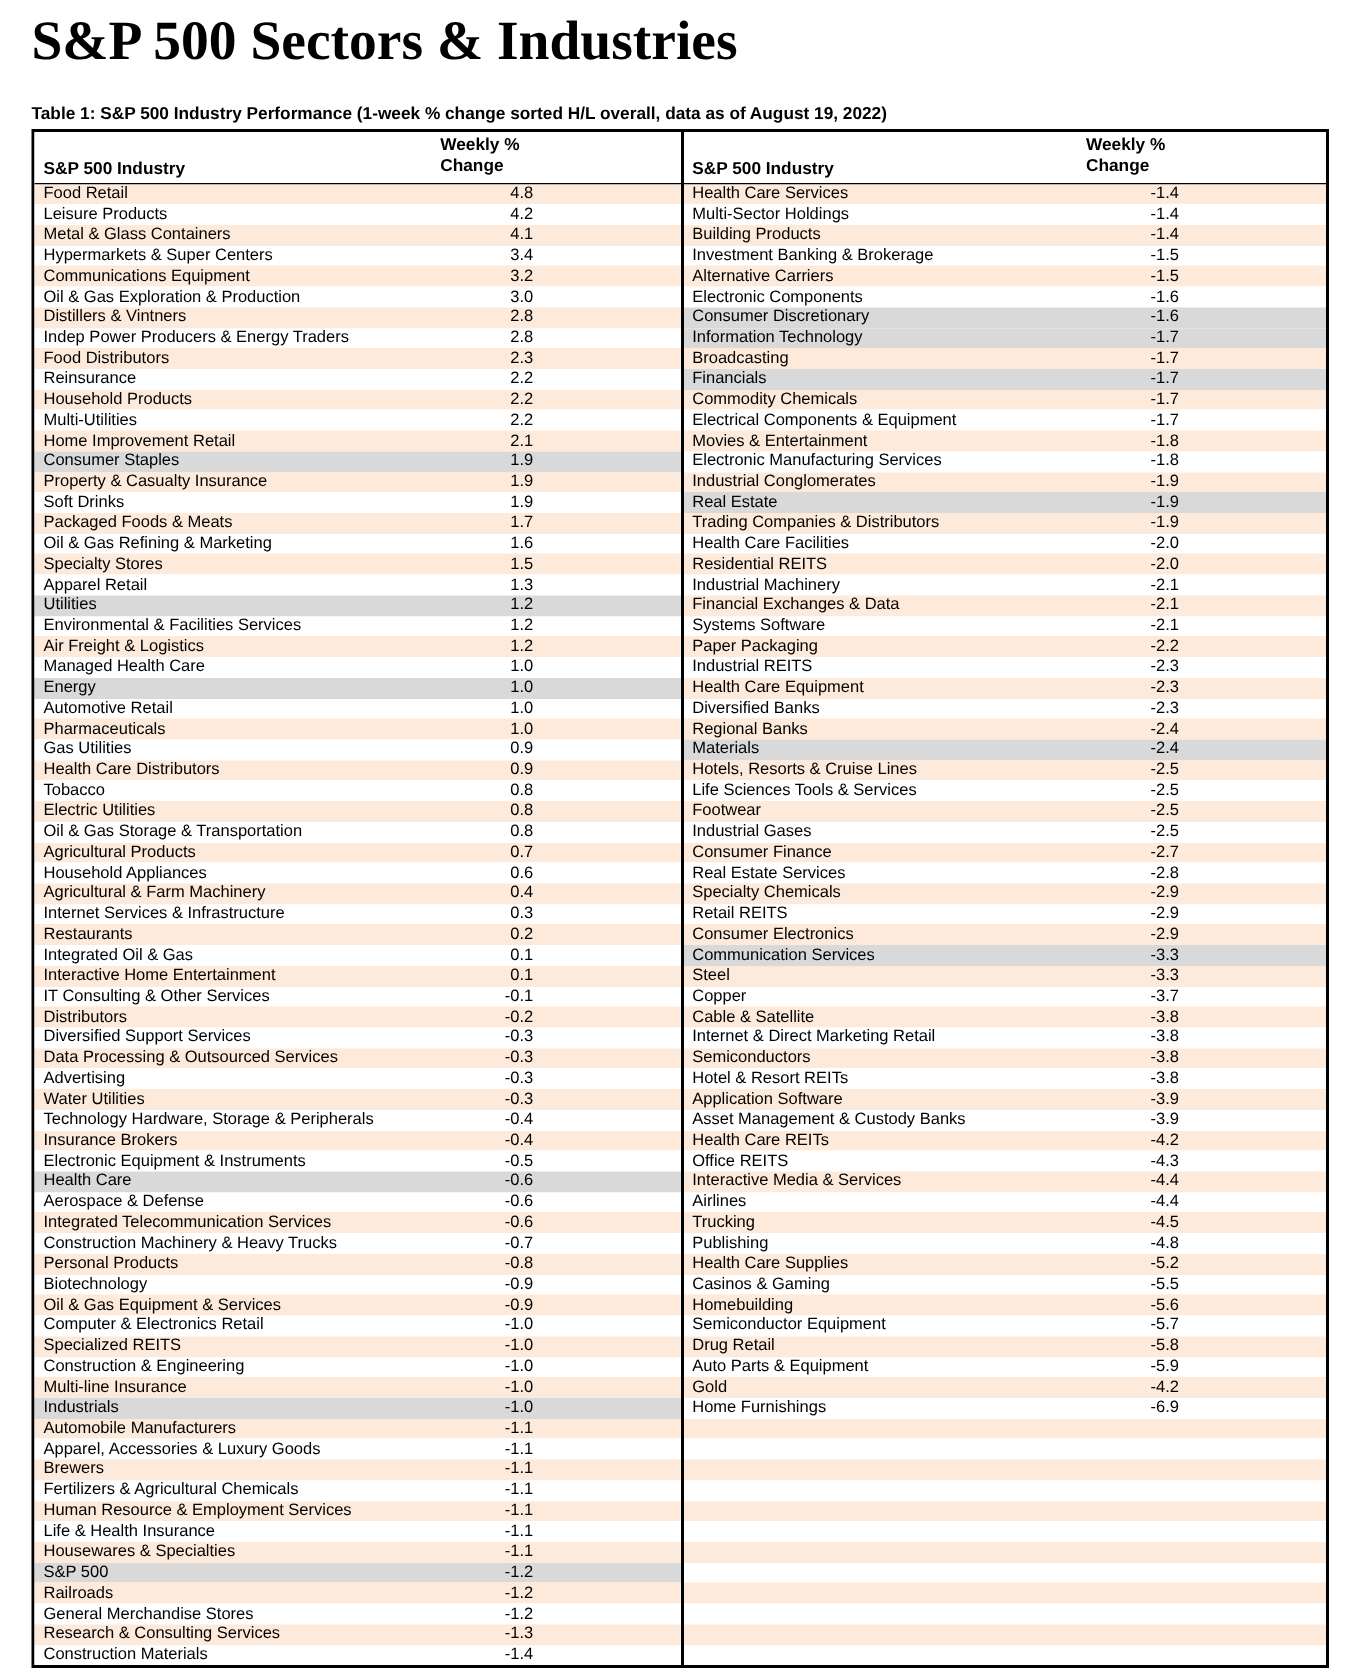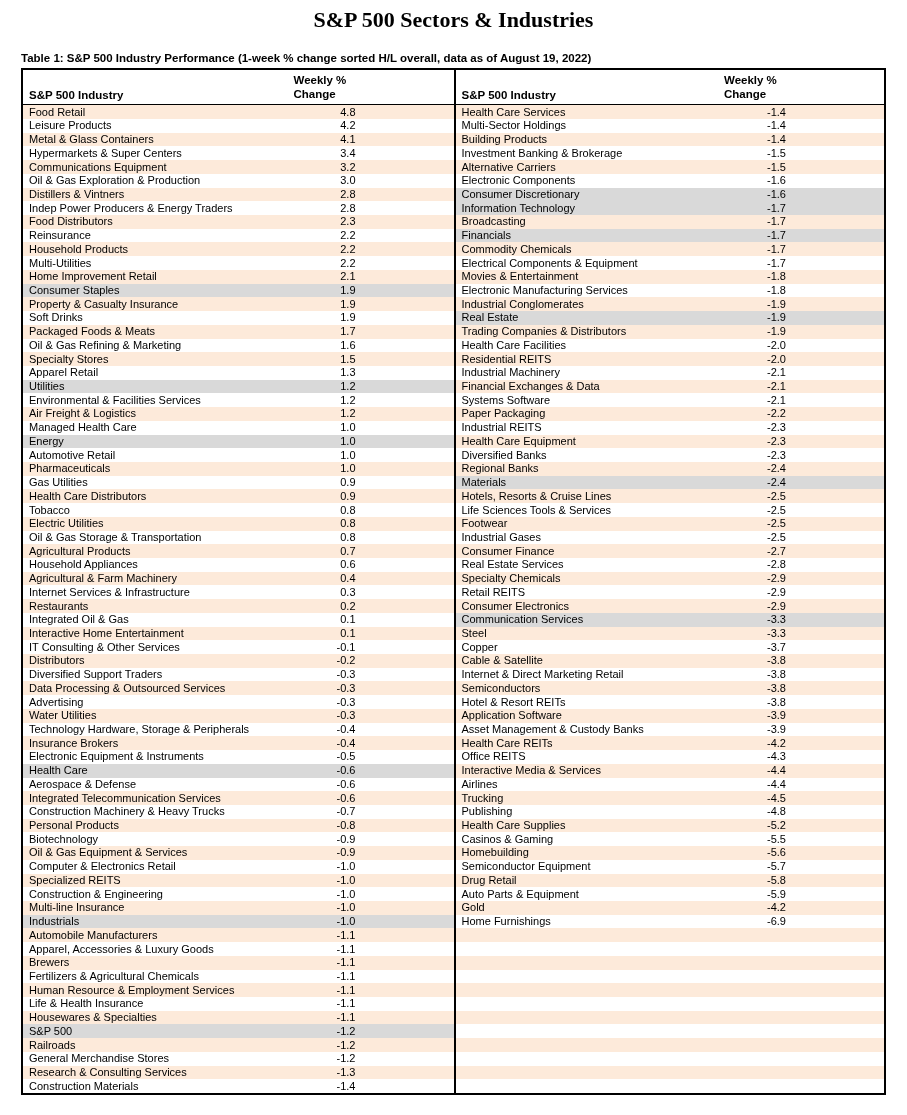--- a/index.html
+++ b/index.html
@@ -7,22 +7,22 @@
   body {
     width: 907px; height: 1115px;
     font-family: "Liberation Sans", sans-serif;
     color: #000;
     overflow: hidden;
   }
   .page { padding: 7px 21px 0 21px; }
   .title {
     font-family: "Liberation Serif", "DejaVu Serif", serif;
     font-weight: bold;
-    font-size: 22px;
-    text-align: center;
+    font-size: 37px;
+    text-align: left;
     line-height: 1.15;
   }
   .subtitle {
     font-size: 11.5px;
     font-weight: bold;
     margin-top: 20px;
     margin-bottom: 4px;
   }
   .table {
     border: 2px solid var(--border, #000);
@@ -249,21 +249,21 @@
           </div>
           <div class="row plain">
             <span class="name">IT Consulting &amp; Other Services</span>
             <span class="val">-0.1</span>
           </div>
           <div class="row stripe">
             <span class="name">Distributors</span>
             <span class="val">-0.2</span>
           </div>
           <div class="row plain">
-            <span class="name">Diversified Support Traders</span>
+            <span class="name">Diversified Support Services</span>
             <span class="val">-0.3</span>
           </div>
           <div class="row stripe">
             <span class="name">Data Processing &amp; Outsourced Services</span>
             <span class="val">-0.3</span>
           </div>
           <div class="row plain">
             <span class="name">Advertising</span>
             <span class="val">-0.3</span>
           </div>

